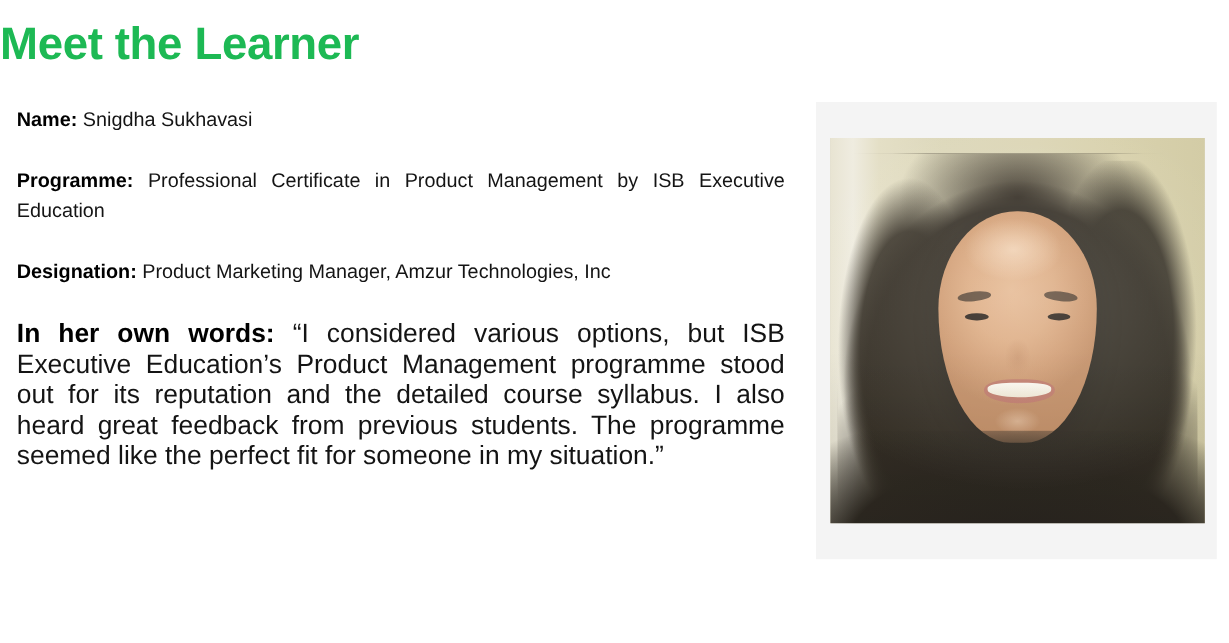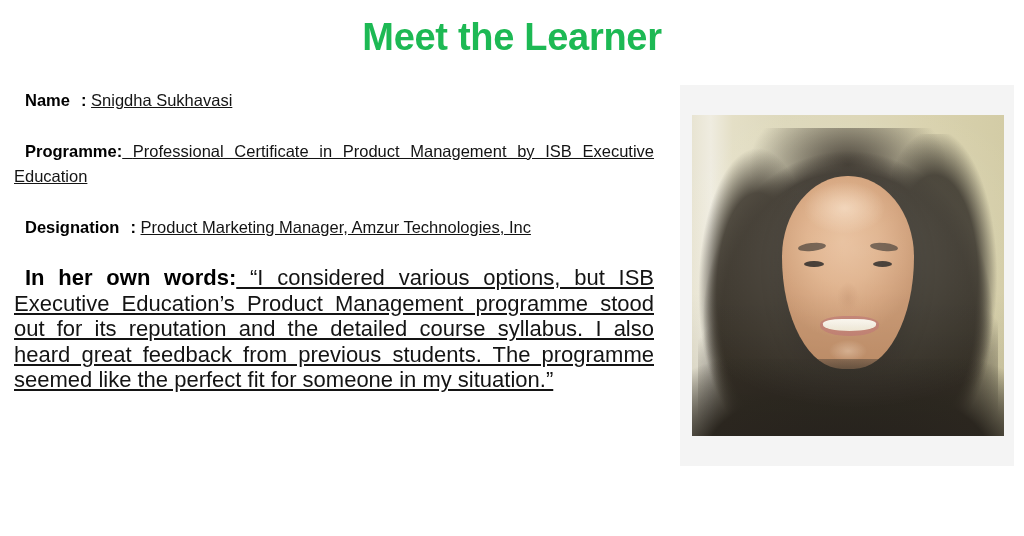--- a/index.html
+++ b/index.html
@@ -16,21 +16,21 @@
     color: #111111;
     -webkit-font-smoothing: antialiased;
   }
 
   
   .page-title {
     position: absolute;
     left: 0;
     top: 14px;
     width: 1024px;
-    text-align: center;
+    text-align: left;
     font-size: 38px;
     line-height: 46px;
     font-weight: bold;
     letter-spacing: -0.3px;
     color: #1db954;
   }
 
   
   .details-column {
     position: absolute;
@@ -42,23 +42,22 @@
     font-size: 16.5px;
     line-height: 25.5px;
     color: #141414;
     margin: 0 0 25px 0;
     text-align: justify;
     text-justify: inter-word;
   }
   .detail-label {
     font-weight: bold;
     color: #000000;
-    margin-left: 11px;
-  }
-  .detail-value { font-weight: normal; text-decoration: underline; }
+  }
+  .detail-value { font-weight: normal; }
 
   
   .detail-block.single { text-align: left; }
 
   .quote-block {
     font-size: 22px;
     line-height: 25.5px;
     text-align: justify;
     text-justify: inter-word;
     color: #141414;

